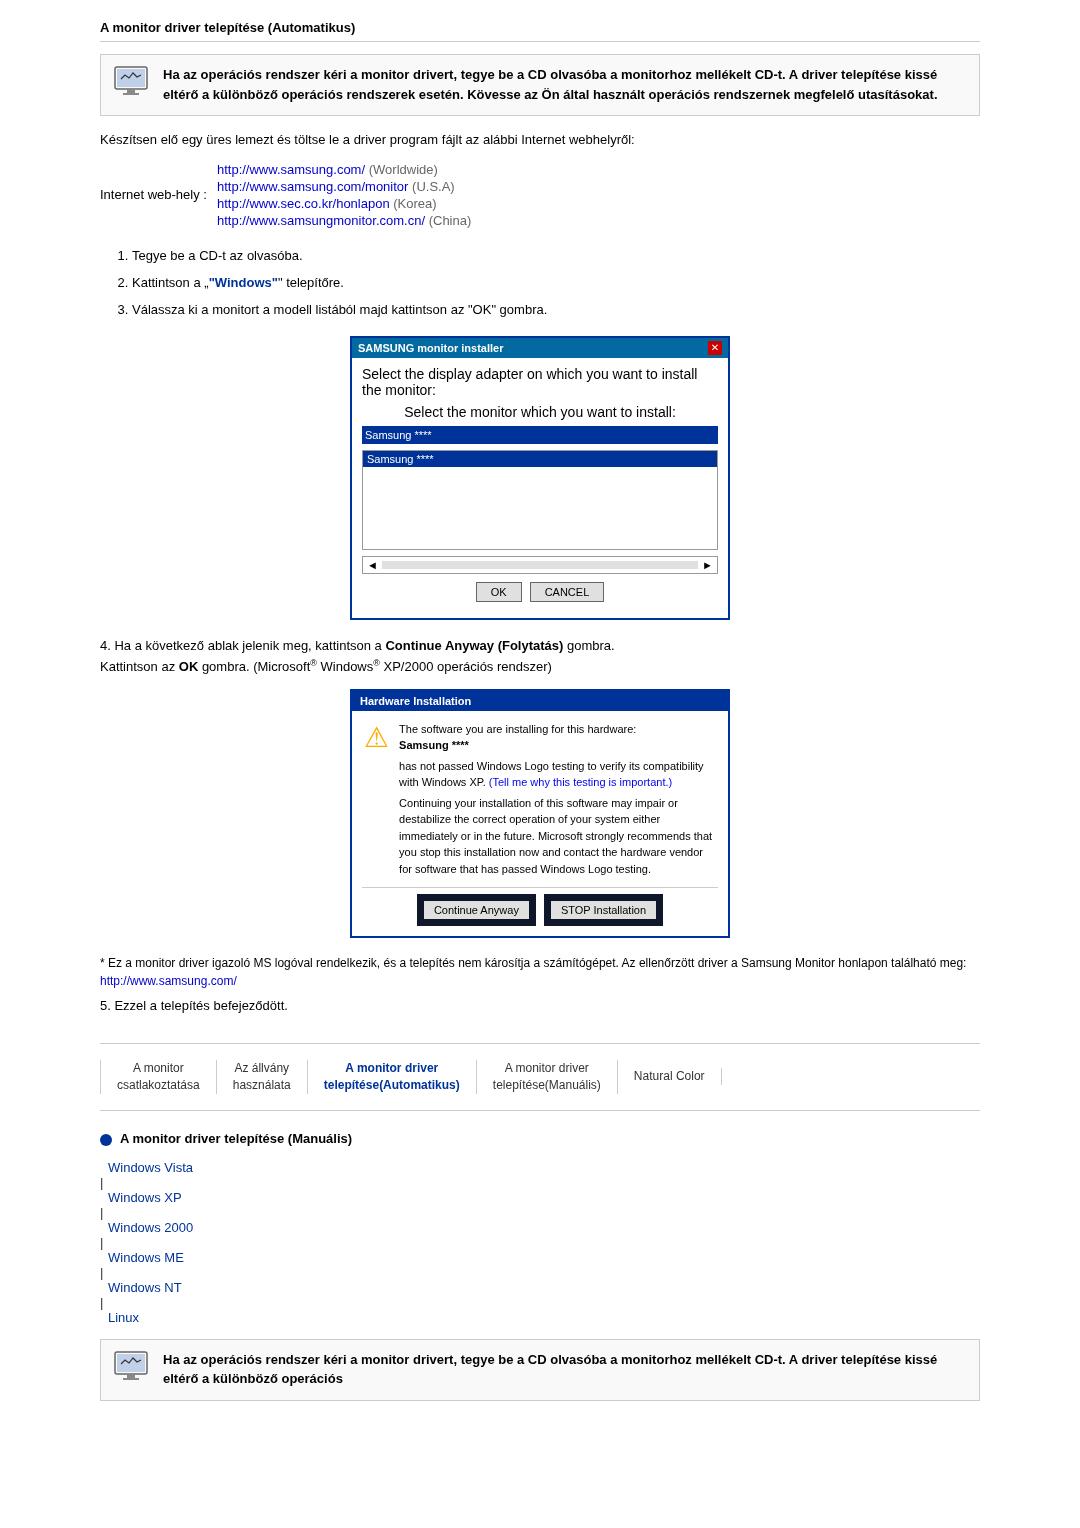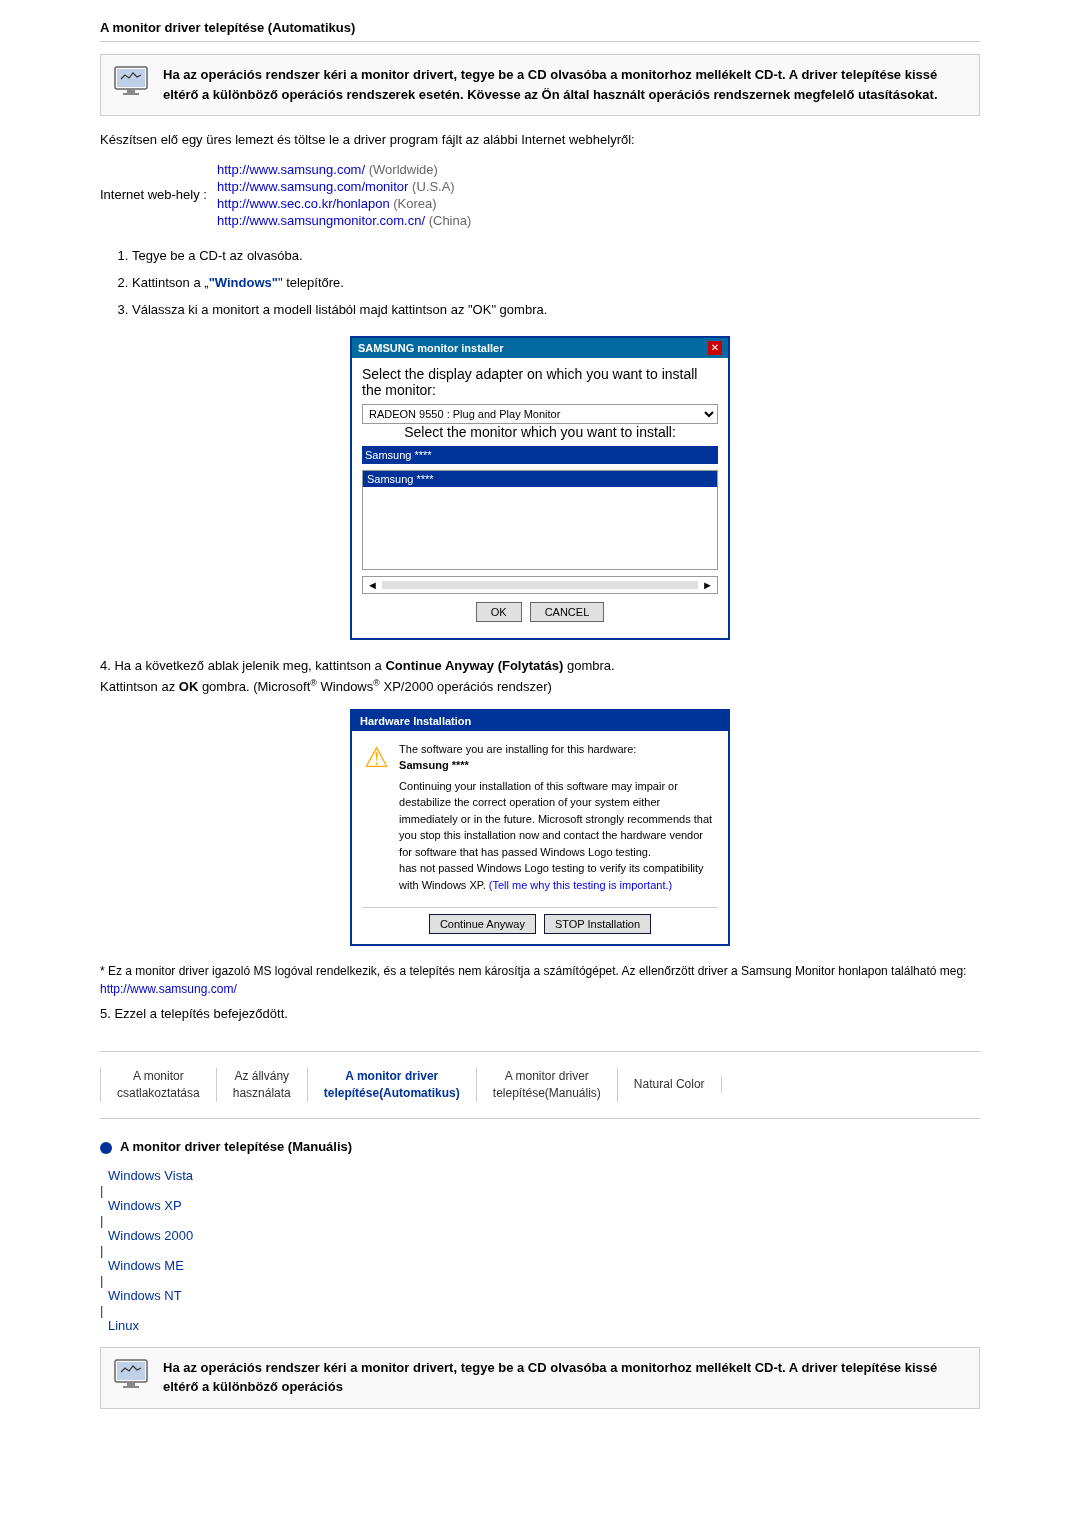--- a/index.html
+++ b/index.html
@@ -202,21 +202,21 @@
       font-weight: bold;
       margin-bottom: 4px;
     }
     .hw-buttons {
       display: flex;
       justify-content: center;
       gap: 8px;
       padding: 6px 0 10px 0;
     }
     .hw-btn {
-      border: 1px solid #0f172a;
+      border: 7px solid #0f172a;
       background: #e0e0e0;
       padding: 3px 10px;
       font-size: 11px;
       cursor: pointer;
     }
     .step4-text {
       margin-bottom: 10px;
       font-size: 13px;
       line-height: 1.6;
     }
@@ -372,23 +372,20 @@
     </li>
   </ol>
 
   <div class="dialog-box">
     <div class="dialog-titlebar">
       <span>SAMSUNG monitor installer</span>
       <button class="dialog-close">✕</button>
     </div>
     <div class="dialog-body">
       <div class="dialog-row">Select the display adapter on which you want to install the monitor:</div>
-      <select class="dialog-select">
-        <option>RADEON 9550 : Plug and Play Monitor</option>
-      </select>
       <div class="dialog-row" style="margin-top:0;text-align:center;">Select the monitor which you want to install:</div>
       <div class="dialog-select-blue">Samsung ****</div>
       <div class="dialog-listbox">
         <div class="dialog-listbox-item">Samsung ****</div>
       </div>
       <div class="dialog-scrollbar-area">
         <span>◄</span>
         <span style="flex:1; height:8px; background:#e0e0e0; margin:0 4px; display:inline-block;"></span>
         <span>►</span>
       </div>
@@ -404,25 +401,25 @@
     Kattintson az <strong>OK</strong> gombra. (Microsoft<span class="superscript">®</span> Windows<span class="superscript">®</span> XP/2000 operációs rendszer)
   </div>
 
   <div class="hw-dialog">
     <div class="hw-titlebar">Hardware Installation</div>
     <div class="hw-body">
       <div class="hw-warning-icon">⚠</div>
       <div class="hw-content">
         <div>The software you are installing for this hardware:</div>
         <div class="hw-product-name">Samsung ****</div>
-        <div>Continuing your installation of this software may impair or destabilize the correct operation of your system either immediately or in the future. Microsoft strongly recommends that you stop this installation now and contact the hardware vendor for software that has passed Windows Logo testing.</div>
         <div style="margin-bottom:4px;">
           <span>has not passed Windows Logo testing to verify its compatibility with Windows XP.</span>
           <a class="hw-link" href="#">(Tell me why this testing is important.)</a>
         </div>
+        <div>Continuing your installation of this software may impair or destabilize the correct operation of your system either immediately or in the future. Microsoft strongly recommends that you stop this installation now and contact the hardware vendor for software that has passed Windows Logo testing.</div>
       </div>
     </div>
     <div style="border-top: 1px solid #ccc; margin: 0 10px;"></div>
     <div class="hw-buttons">
       <button class="hw-btn">Continue Anyway</button>
       <button class="hw-btn">STOP Installation</button>
     </div>
   </div>
 
   <div class="note-text">

